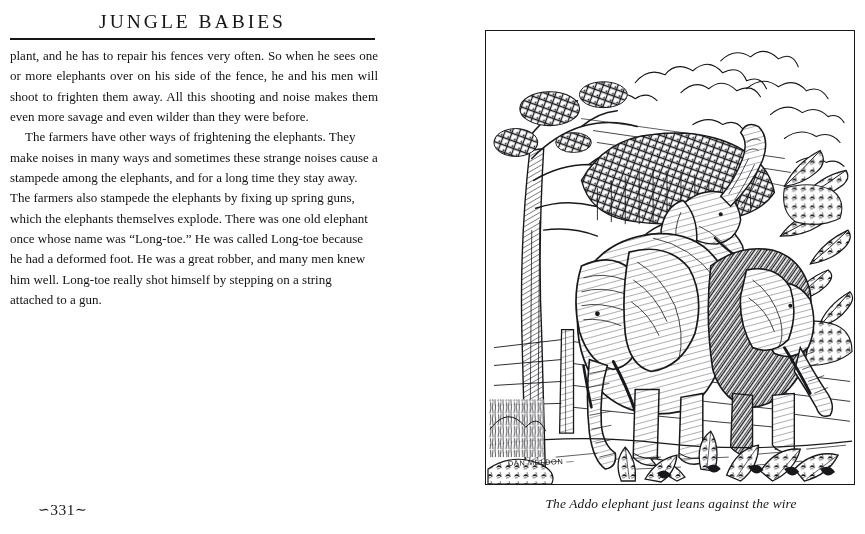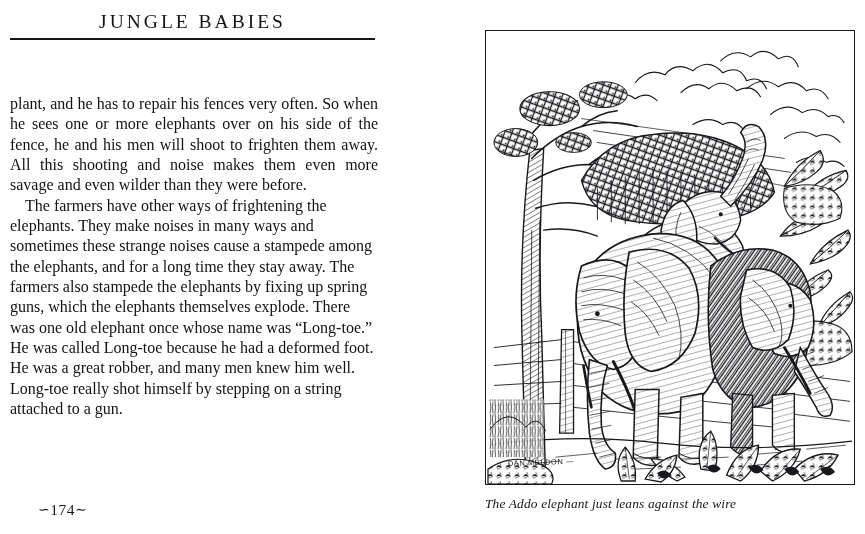--- a/index.html
+++ b/index.html
@@ -45,26 +45,25 @@
     width: 365px;
     height: 2px;
     background: #15161a;
   }
 
   #body-text {
     position: absolute;
     left: 10px;
     top: 46px;
     width: 368px;
-    font-size: 16px;
+    font-size: 13px;
     line-height: 20.35px;
     text-align: justify;
     text-justify: inter-word;
     color: #111216;
-    margin-top: 48px;
     -webkit-font-smoothing: antialiased;
   }
   #body-text p {
     margin: 0;
     text-indent: 15px;
   }
   #body-text p.first {
     text-indent: 0;
   }
   #body-text p:last-child {
@@ -110,20 +109,21 @@
     display: block;
     width: 100%;
     height: 100%;
   }
 
   #illustration-caption {
     position: absolute;
     left: 85px;
     top: 496px;
     width: 372px;
+    text-align: center;
     font-style: italic;
     font-size: 13.4px;
     letter-spacing: 0.15px;
     color: #15161a;
     white-space: nowrap;
   }
 </style>
 </head>
 <body>
 
@@ -132,21 +132,21 @@
   <div id="running-head">JUNGLE BABIES</div>
 
   <div id="head-rule"></div>
 
   <div id="body-text">
     <p class="first">plant, and he has to repair his fences very often.  So when he sees one or more elephants over on his side of the fence, he and his men will shoot to frighten them away.  All this shooting and noise makes them even more savage and even wilder than they were before.</p>
     <p>The farmers have other ways of frightening the elephants.  They make noises in many ways and sometimes these strange noises cause a stampede among the elephants, and for a long time they stay away.  The farmers also stampede the elephants by fixing up spring guns, which the elephants themselves explode.  There was one old elephant once whose name was “Long-toe.”  He was called Long-toe because he had a deformed foot.  He was a great robber, and many men knew him well.  Long-toe really shot himself by stepping on a string attached to a gun.</p>
   </div>
 
   <div id="page-number">
-    <span class="swash">∽</span><span>174</span><span class="swash">∼</span>
+    <span class="swash">∽</span><span>331</span><span class="swash">∼</span>
   </div>
 
 </div>
 
 <div id="right-page">
 
   <div id="illustration-frame">
     <svg viewBox="0 0 370 455" preserveAspectRatio="none">
       <defs>
 

